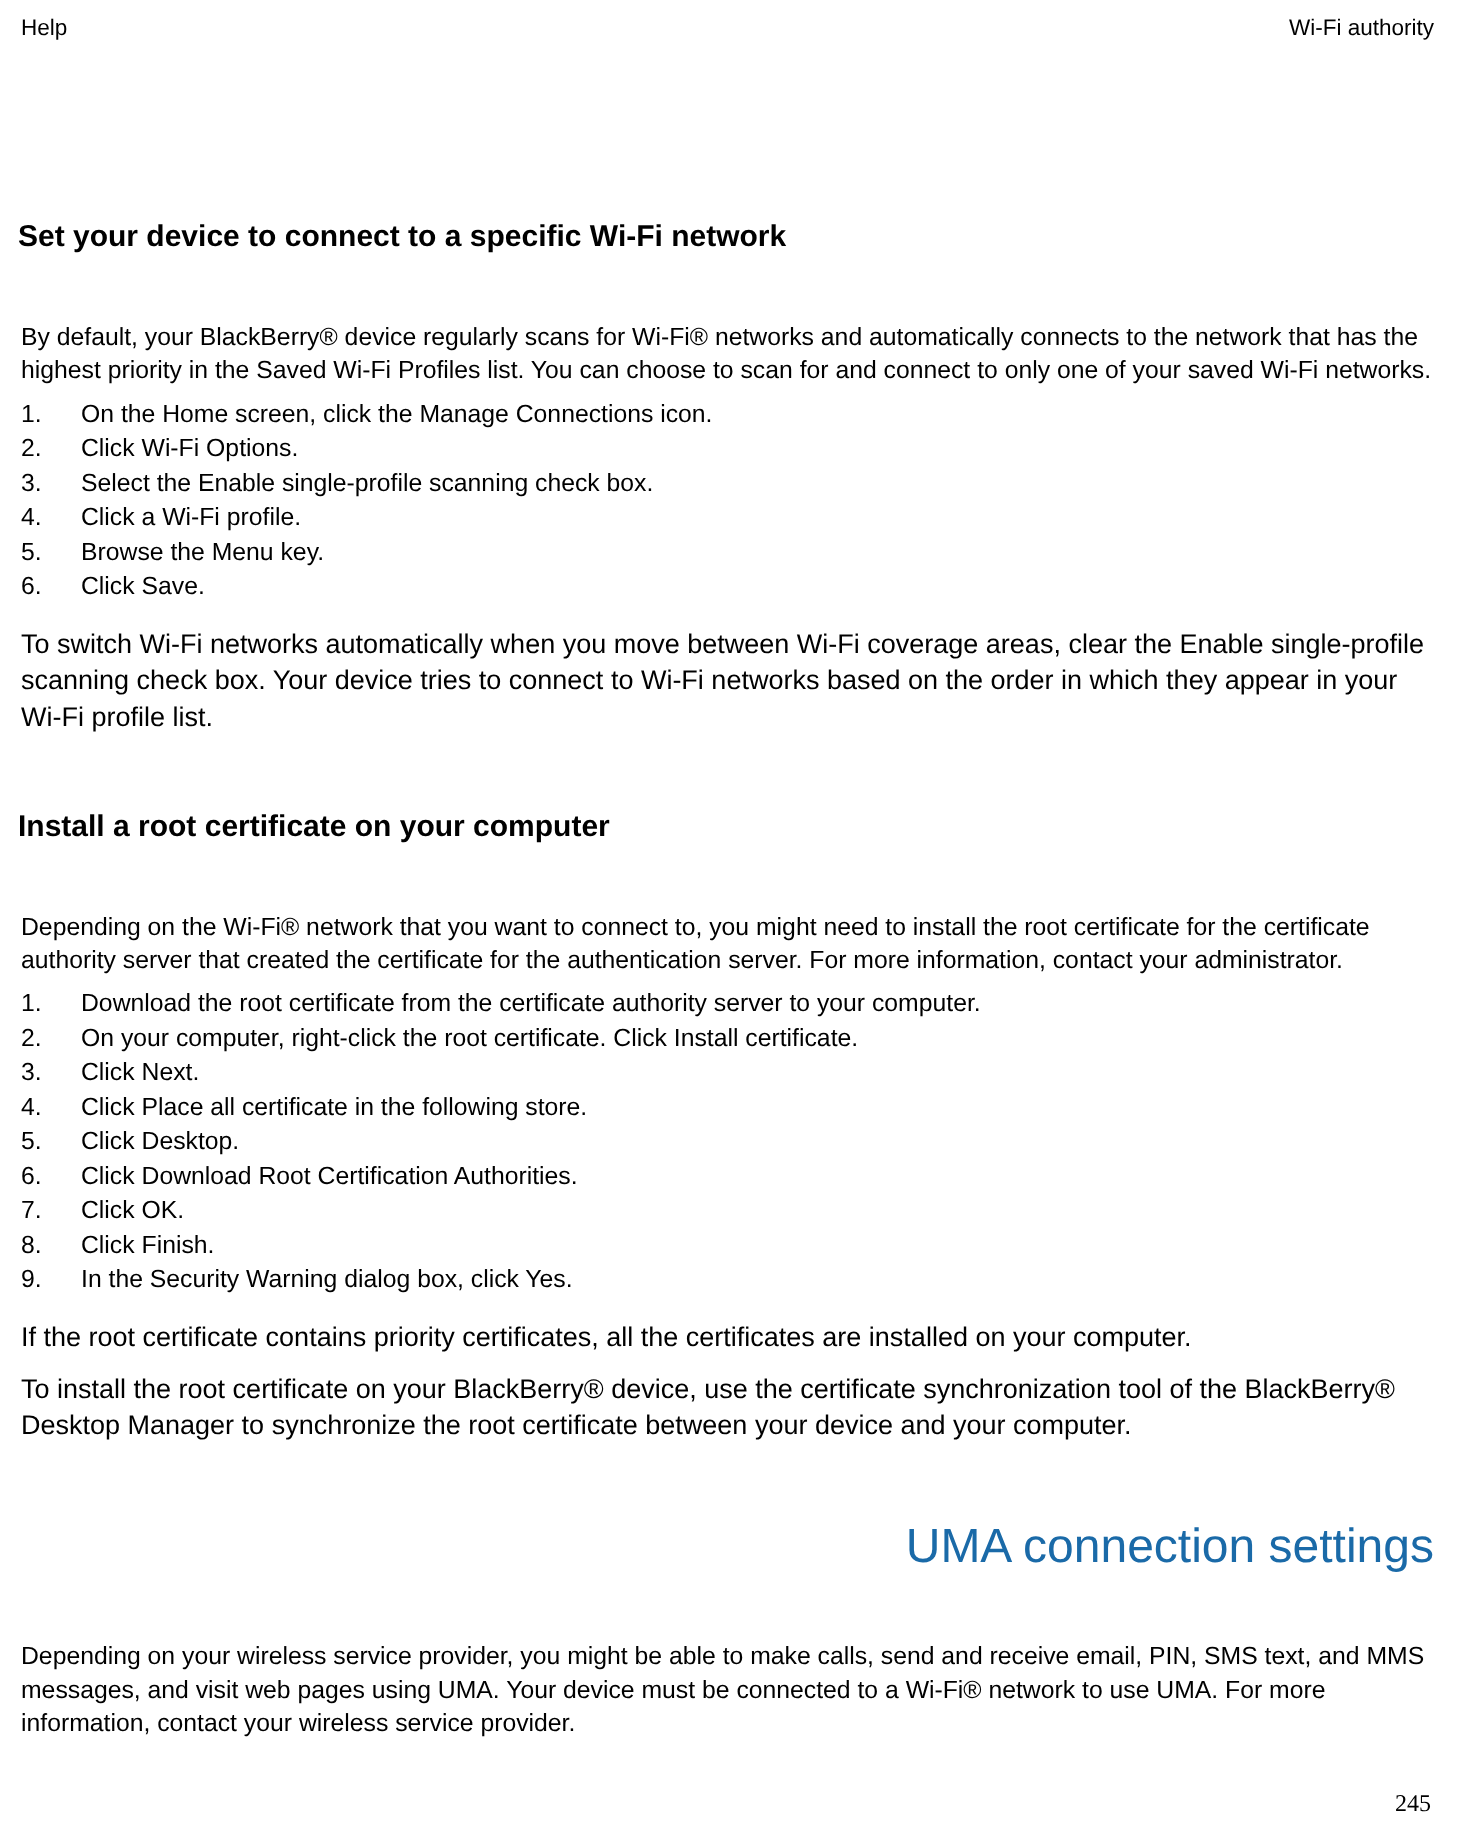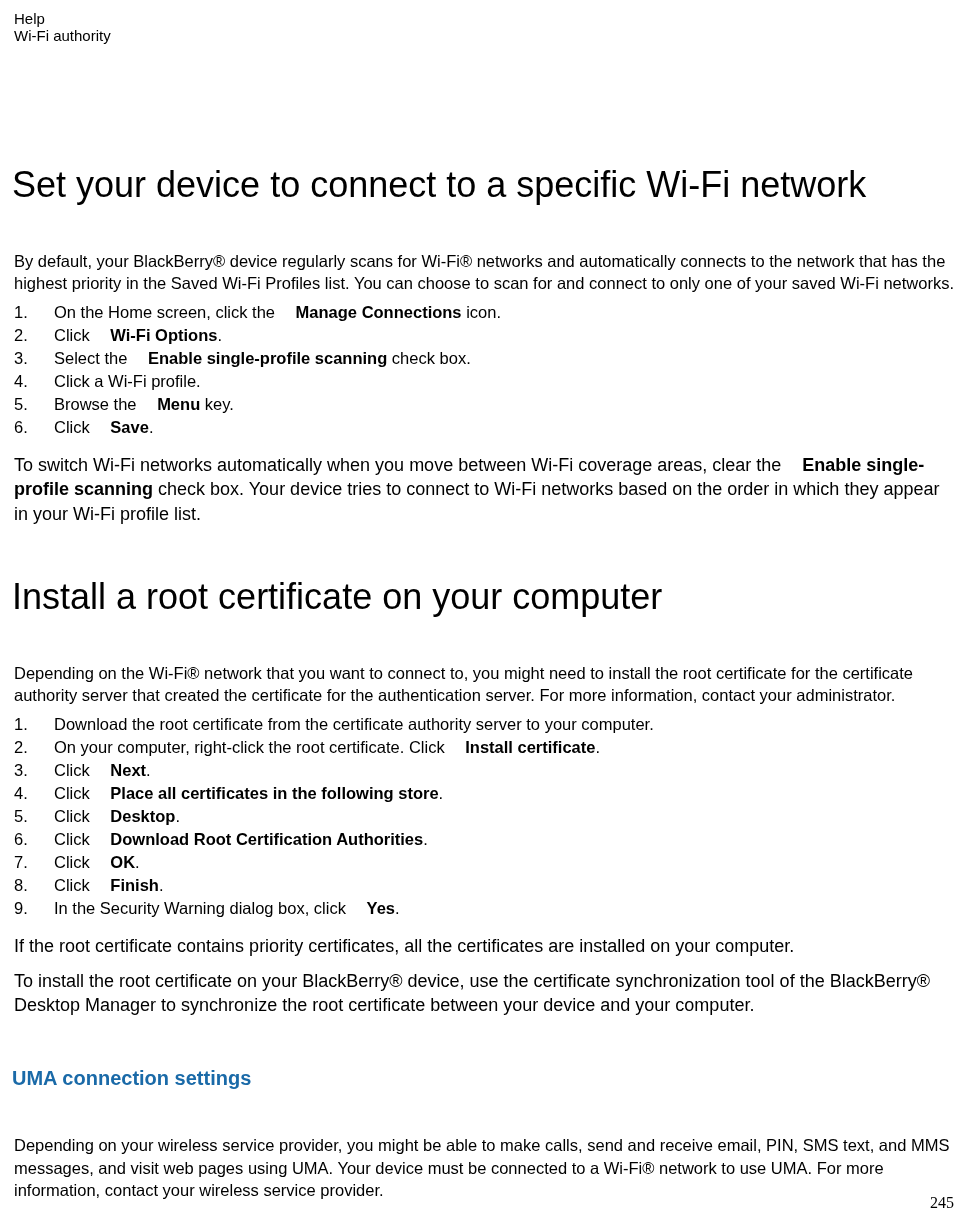--- a/index.html
+++ b/index.html
@@ -10,25 +10,24 @@
       background: #fff;
       color: #000;
       position: relative;
       padding: 10px 18px 10px 14px;
     }
     .top-bar {
       display: flex;
       justify-content: space-between;
       font-size: 15px;
       margin-bottom: 120px;
-      flex-direction: column;
     }
     h1 {
-      font-size: 36px;
-      font-weight: 400;
+      font-size: 20px;
+      font-weight: 700;
       margin-bottom: 10px;
       margin-left: -2px;
     }
     .intro {
       font-size: 16.5px;
       line-height: 1.35;
       margin-bottom: 6px;
       margin-top: 44px;
     }
     ol {
@@ -52,33 +51,34 @@
       width: 28px;
     }
     .follow {
       font-size: 18px;
       line-height: 1.35;
       margin-bottom: 10px;
     }
     .section-gap { height: 40px; }
     h2.blue {
       color: #1a6aa8;
-      font-size: 20px;
-      font-weight: 700;
+      font-size: 32px;
+      font-weight: 400;
       margin-bottom: 10px;
       margin-left: -2px;
+      text-align: right;
     }
     .page-num {
       position: absolute;
       bottom: 16px;
       right: 20px;
       font-size: 16px;
       font-family: Liberation Serif, serif;
     }
-    strong { font-weight: 700; margin-left: 16px; }
+    strong { font-weight: 400; }
   </style>
 </head>
 <body>
 
 <div class="top-bar">
   <span>Help</span>
   <span>Wi-Fi authority</span>
 </div>
 
 <h1>Set your device to connect to a specific Wi-Fi network</h1>
@@ -94,21 +94,21 @@
 <p class="follow"><span>To switch Wi-Fi networks automatically when you move between Wi-Fi coverage areas, clear the </span><strong>Enable single-profile scanning</strong><span> check box. Your device tries to connect to Wi-Fi networks based on the order in which they appear in your Wi-Fi profile list.</span></p>
 
 <div class="section-gap"></div>
 
 <h1>Install a root certificate on your computer</h1>
 <p class="intro">Depending on the Wi-Fi® network that you want to connect to, you might need to install the root certificate for the certificate authority server that created the certificate for the authentication server. For more information, contact your administrator.</p>
 <ol>
   <li>Download the root certificate from the certificate authority server to your computer.</li>
   <li><span>On your computer, right-click the root certificate. Click </span><strong>Install certificate</strong><span>.</span></li>
   <li><span>Click </span><strong>Next</strong><span>.</span></li>
-  <li><span>Click </span><strong>Place all certificates in the following store</strong><span>.</span></li>
+  <li><span>Click </span><strong>Place all certificate in the following store</strong><span>.</span></li>
   <li><span>Click </span><strong>Desktop</strong><span>.</span></li>
   <li><span>Click </span><strong>Download Root Certification Authorities</strong><span>.</span></li>
   <li><span>Click </span><strong>OK</strong><span>.</span></li>
   <li><span>Click </span><strong>Finish</strong><span>.</span></li>
   <li><span>In the Security Warning dialog box, click </span><strong>Yes</strong><span>.</span></li>
 </ol>
 <p class="follow">If the root certificate contains priority certificates, all the certificates are installed on your computer.</p>
 <p class="follow">To install the root certificate on your BlackBerry® device, use the certificate synchronization tool of the BlackBerry® Desktop Manager to synchronize the root certificate between your device and your computer.</p>
 
 <div class="section-gap"></div>

